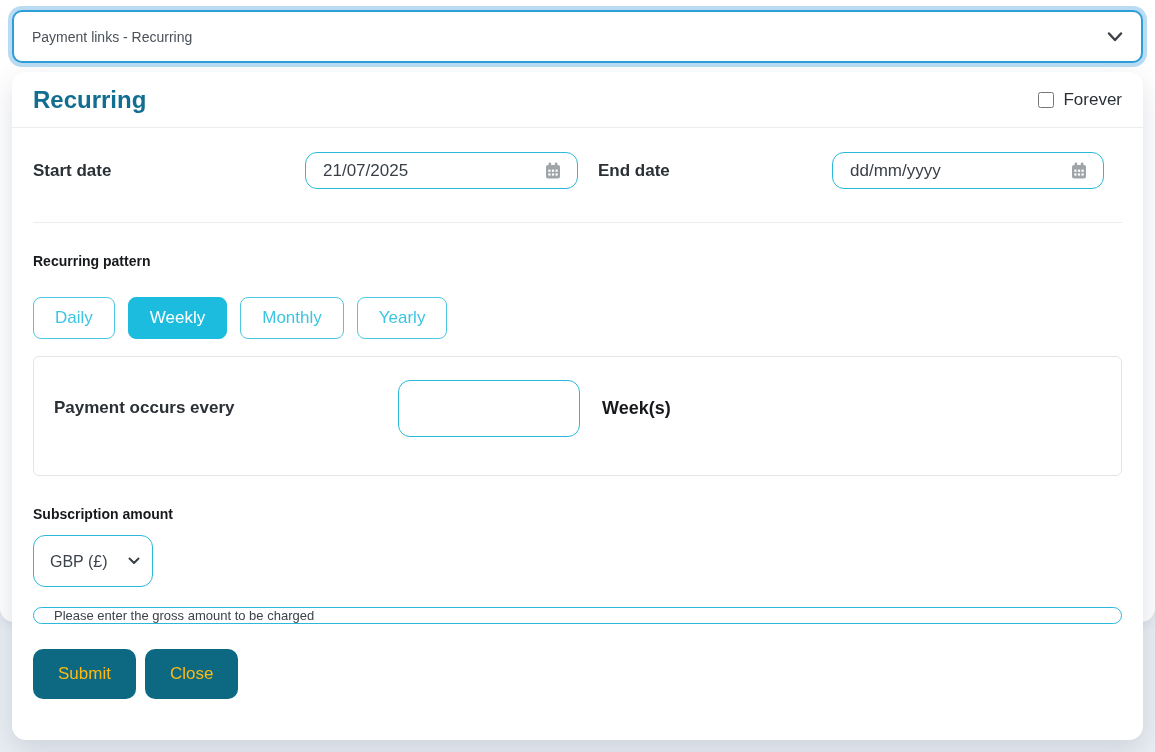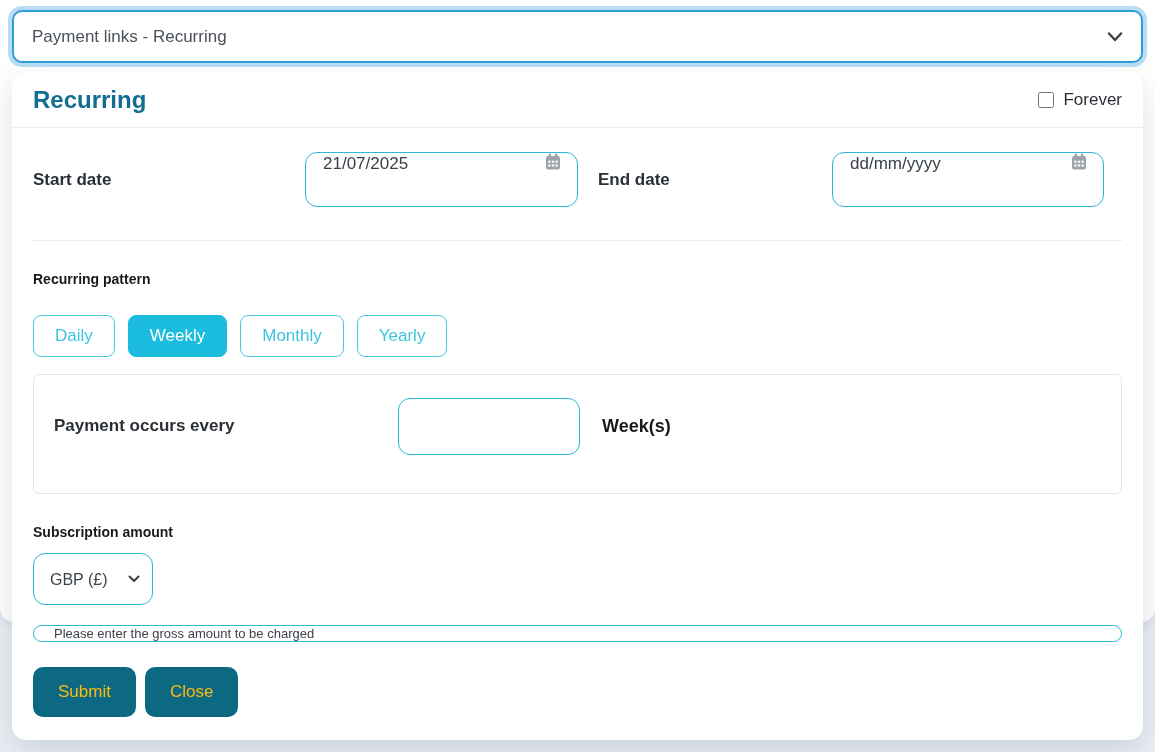--- a/index.html
+++ b/index.html
@@ -28,21 +28,21 @@
     width: 1131px; height: 53px;
   }
   select.top-select {
     width: 100%; height: 100%;
     background: #fff;
     border: 2px solid #2d9fd8;
     border-radius: 10px;
     box-shadow: 0 0 0 4px #b9dcf3;
     padding: 0 44px 0 18px;
     font-family: inherit;
-    font-size: 17px;
+    font-size: 14px;
     color: #4a5158;
     appearance: none; -webkit-appearance: none; -moz-appearance: none;
     outline: none;
   }
   .top-select-chevron {
     position: absolute; right: 20px; top: 50%;
     transform: translateY(-50%);
     color: #3a4046;
     pointer-events: none;
     line-height: 0;
@@ -65,24 +65,24 @@
   }
   .panel-title { color: #116e91; font-size: 24px; font-weight: 700; }
   .forever { display: flex; align-items: center; gap: 9px; font-size: 17px; color: #2b3036; }
   .forever input[type=checkbox] { width: 16px; height: 16px; margin: 0; }
 
   .dates-row { display: flex; align-items: center; padding: 24px 21px 0; }
   .field-label { font-size: 17px; font-weight: 600; color: #2b3036; }
   .date-label-1 { width: 272px; }
   .date-label-2 { width: 254px; padding-left: 20px; }
   .date-field {
-    height: 55px;
+    height: 37px;
     border: 1.5px solid #2ab9da;
     border-radius: 12px;
-    display: flex; align-items: flex-start;
+    display: flex; align-items: center;
     padding: 0 15px;
     background: #fff;
   }
   .df-1 { width: 273px; }
   .df-2 { width: 272px; }
   .date-field input {
     border: none; outline: none; background: transparent;
     flex: 1; min-width: 0;
     font-family: inherit; font-size: 17px; color: #383f46;
   }

